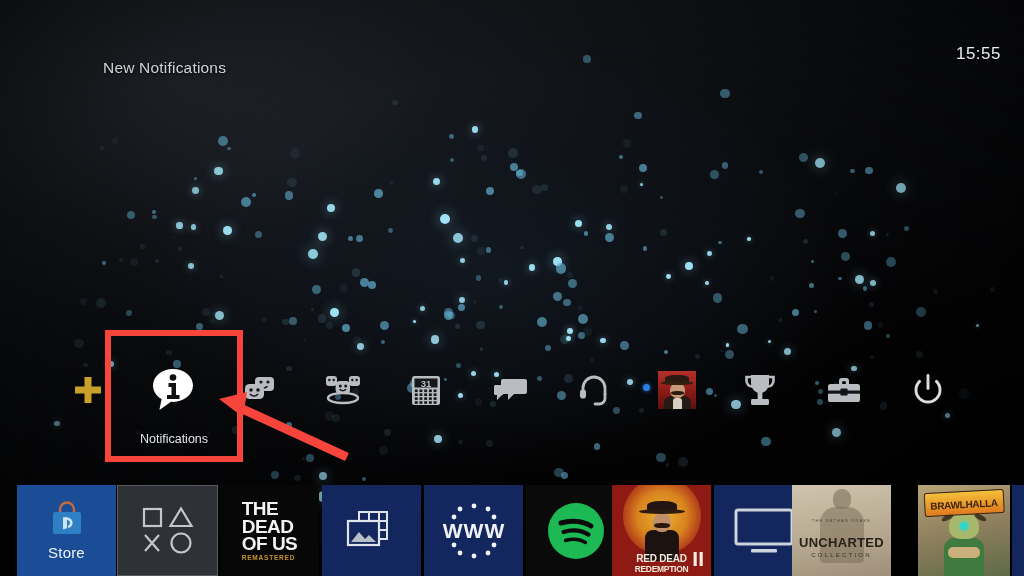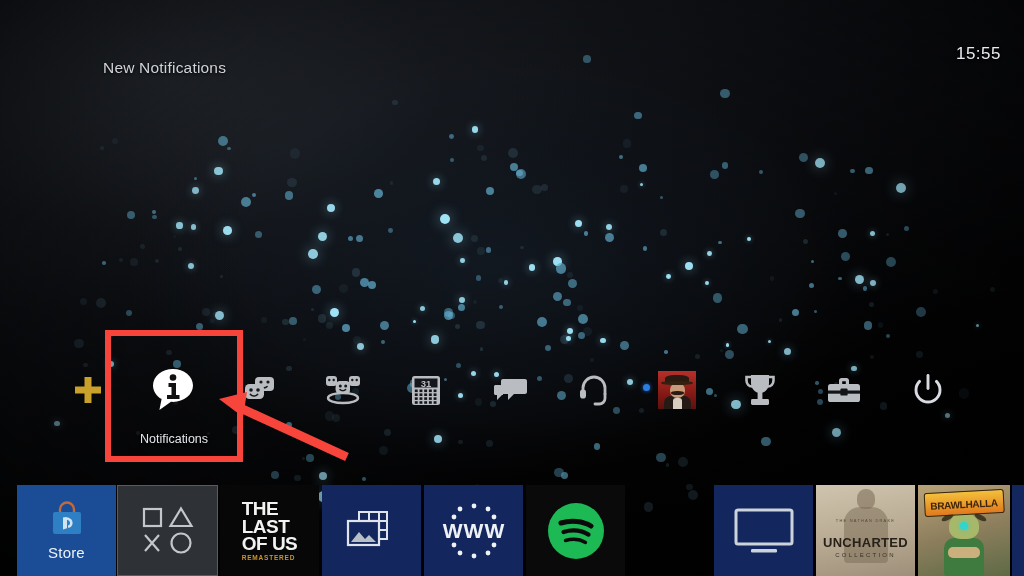--- a/index.html
+++ b/index.html
@@ -641,21 +641,21 @@
             <path d="M5 30l14 16M19 30 5 46" stroke="#c3c7cc" stroke-width="2.2" fill="none"></path>
             <circle cx="41" cy="38" r="9.5" stroke="#c3c7cc" stroke-width="2.2" fill="none"></circle>
           </svg>
         </div>
       </div>
       <div class="tile t-tlou" style="left: 220px; width: 99px;">
         <div class="tile-inner">
           <div style="text-align:left">
             <div class="tlou-txt">
               <div>THE</div>
-              <div>LAST</div>
+              <div>DEAD</div>
               <div>OF US</div>
             </div>
             <div class="tlou-rem">REMASTERED</div>
           </div>
         </div>
       </div>
       <div class="tile t-media" style="left: 322px; width: 99px;">
         <div class="tile-inner">
           <svg width="54" height="42" viewBox="0 0 54 42">
             <rect x="14" y="2" width="10" height="9" stroke="#dfe4ea" stroke-width="2" fill="none"></rect>
@@ -688,29 +688,46 @@
       <div class="tile t-spot" style="left: 526px; width: 99px;">
         <div class="tile-inner">
           <svg width="60" height="60" viewBox="0 0 60 60">
             <circle cx="30" cy="30" r="28" fill="#1db954"></circle>
             <path d="M15 22c10-3 22-2 30 3" stroke="#0a0a0a" stroke-width="5" fill="none" stroke-linecap="round"></path>
             <path d="M17.5 31c8.5-2.5 18-1.6 25 2.6" stroke="#0a0a0a" stroke-width="4.2" fill="none" stroke-linecap="round"></path>
             <path d="M19.5 39.5c7-2 14.5-1.3 20 2" stroke="#0a0a0a" stroke-width="3.4" fill="none" stroke-linecap="round"></path>
           </svg>
         </div>
       </div>
+      <div class="tile t-rdr" style="left: 612px; width: 99px;">
+        <div class="tile-inner">
+          <div class="rdr-sun"></div>
+          <div class="rdr-fig">
+            <div class="rdr-body"></div>
+            <div class="rdr-face"></div>
+            <div class="rdr-mus"></div>
+            <div class="rdr-hat"></div>
+            <div class="rdr-brim"></div>
+          </div>
+          <div class="rdr-title">
+            <div class="rdr-l1">RED DEAD</div>
+            <div class="rdr-l2">REDEMPTION</div>
+          </div>
+          <div class="rdr-ii">II</div>
+        </div>
+      </div>
       <div class="tile t-tv" style="left: 714px; width: 99px;">
         <div class="tile-inner">
           <svg width="62" height="48" viewBox="0 0 62 48">
             <rect x="3" y="3" width="56" height="34" rx="2" stroke="#ccd3da" stroke-width="3" fill="none"></rect>
             <rect x="18" y="42" width="26" height="3.4" rx="1.2" fill="#ccd3da"></rect>
           </svg>
         </div>
       </div>
-      <div class="tile t-unch" style="left: 816px; width: 99px;">
+      <div class="tile t-unch" style="left: 792px; width: 99px;">
         <div class="tile-inner">
           <div class="unch-sil">
             <div class="us-torso"></div>
             <div class="us-head"></div>
           </div>
           <div class="unch-top">THE NATHAN DRAKE</div>
           <div class="unch-txt">
             <div class="unch-main">UNCHARTED</div>
             <div class="unch-sub">COLLECTION</div>
           </div>

